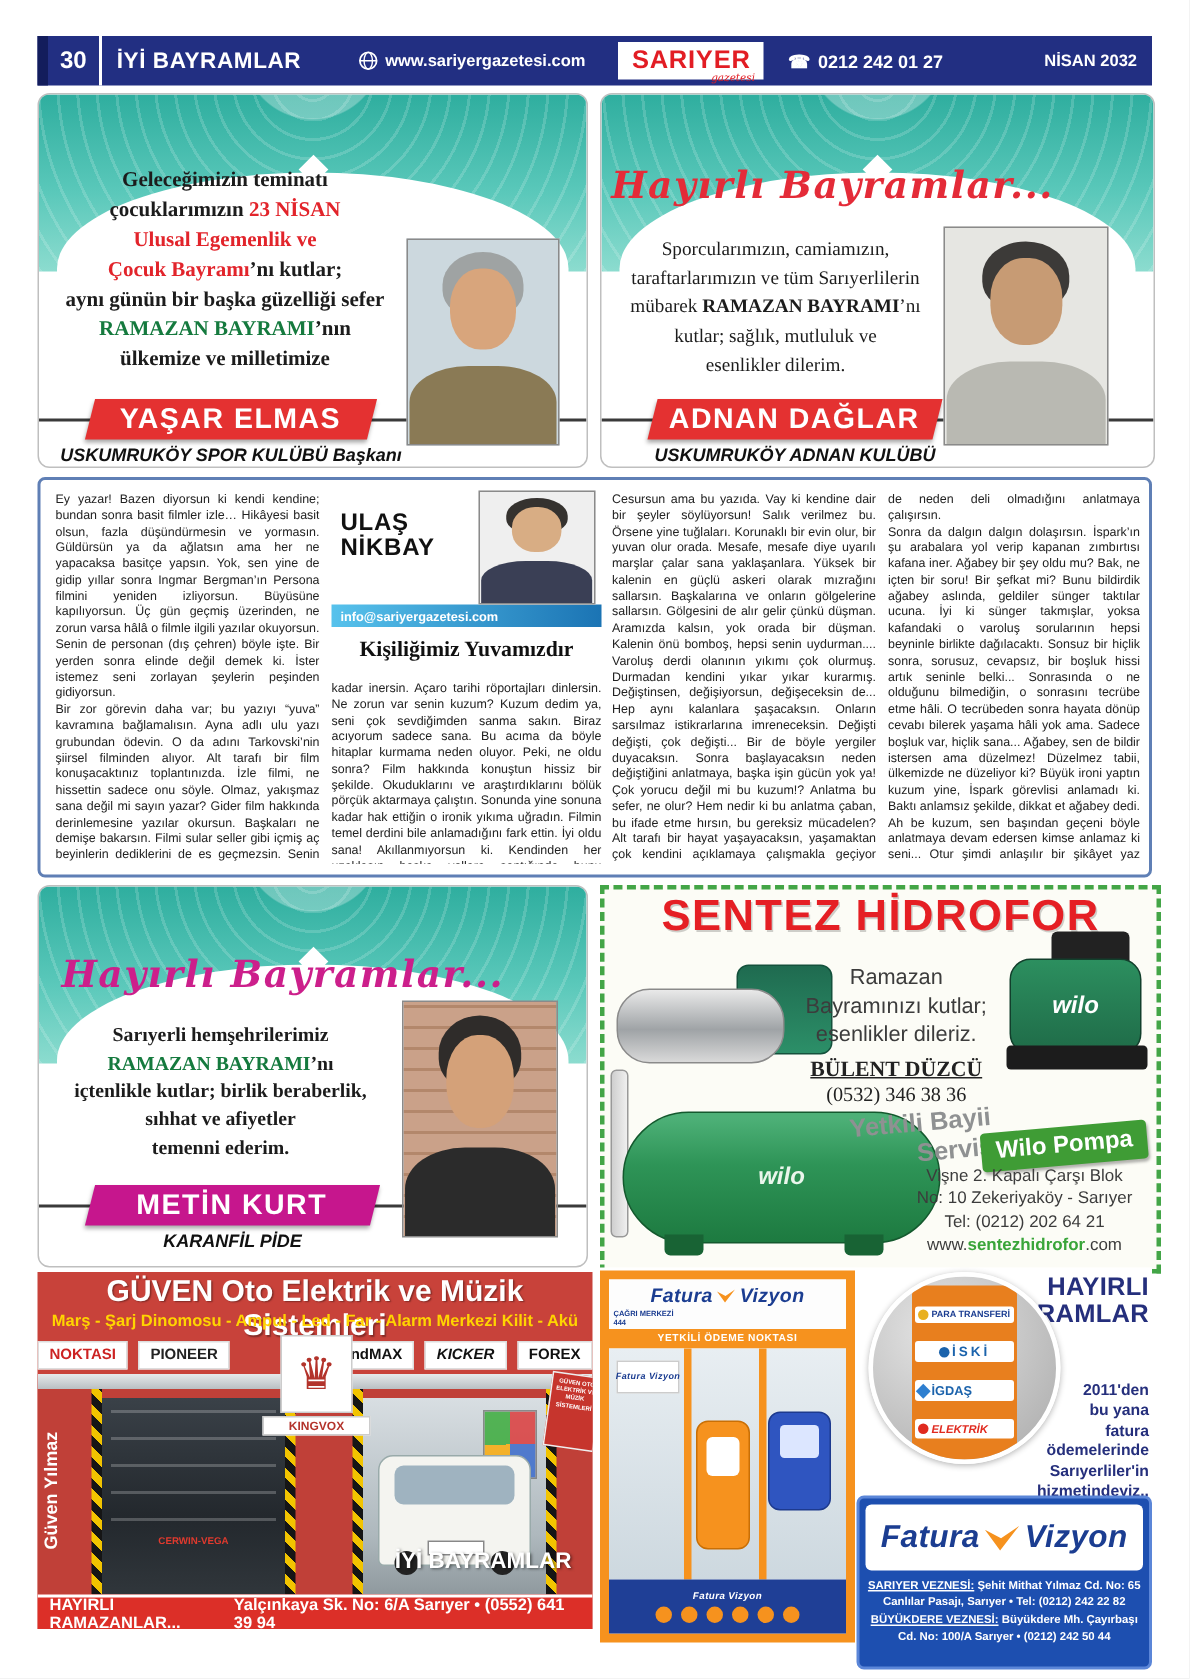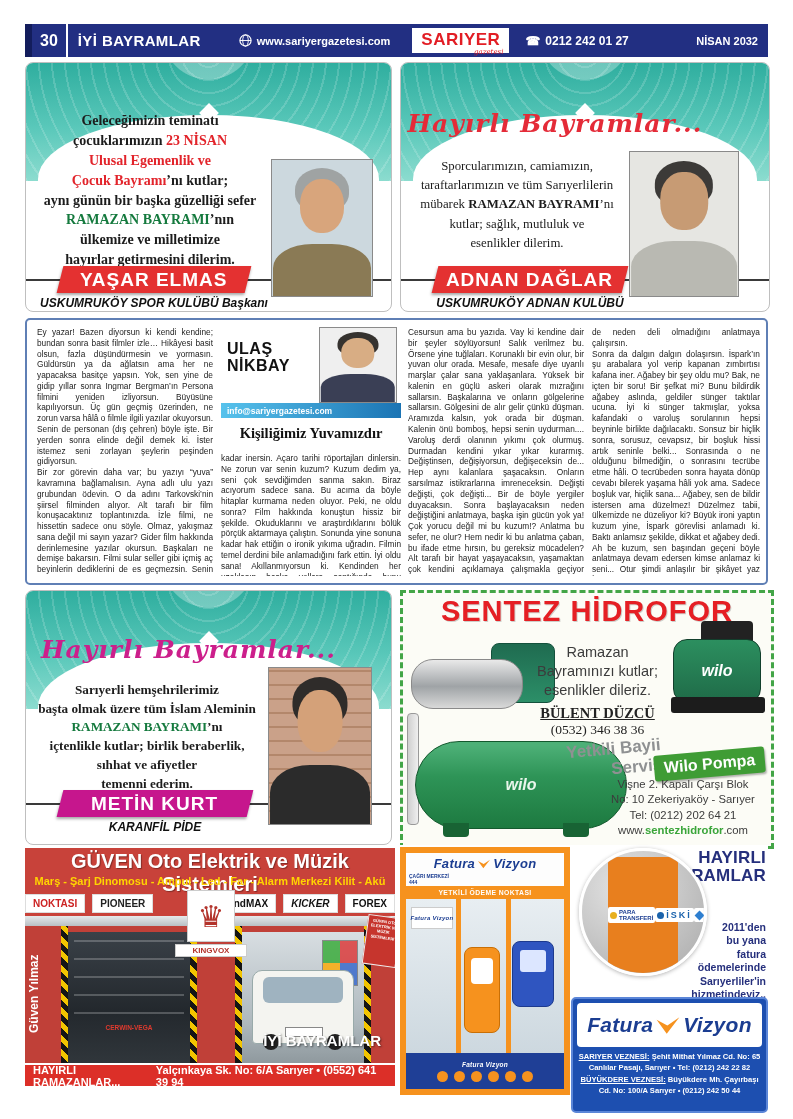--- a/index.html
+++ b/index.html
@@ -154,21 +154,21 @@
   .fkioskB{position:absolute;left:106px;top:42px;width:40px;height:64px;background:#2f55c0;border-radius:8px;border:1px solid #1d3a8e;}
   .fkioskB::after{content:"";position:absolute;left:7px;top:8px;right:7px;height:22px;background:#dce6ff;border-radius:3px;}
   .fstrip{position:absolute;left:0;right:0;bottom:0;height:36px;background:#1f3f96;display:flex;flex-direction:column;
           align-items:center;justify-content:center;gap:3px;}
   .fdots{display:flex;gap:6px;}
   .fdot{width:11px;height:11px;border-radius:50%;background:#f6921e;}
   .fcircle{position:absolute;left:181px;top:3px;width:122px;height:122px;border-radius:50%;
            background:radial-gradient(circle at 35% 30%,#e4e4e4,#a9a9a9);border:3px solid #fff;
            box-shadow:0 1px 4px rgba(0,0,0,.3);overflow:hidden;z-index:4;}
   .fcol{position:absolute;left:26px;top:6px;width:70px;height:112px;background:#e87f1e;border-radius:6px;
-        display:flex;flex-direction:row;align-items:center;justify-content:space-evenly;padding:2px 0;}
+        display:flex;flex-direction:column;align-items:center;justify-content:space-evenly;padding:2px 0;}
   .fchip{width:62px;background:#fff;border-radius:2px;display:flex;align-items:center;gap:2px;
          padding:2px 2px;font-weight:800;}
   .fchip .dot{width:7px;height:7px;border-radius:50%;flex:0 0 auto;}
   .fgreet{position:absolute;right:2px;top:4px;text-align:right;color:#252f7c;font-weight:800;font-size:17px;
           line-height:1.08;white-space:pre-line;letter-spacing:.2px;}
   .fsince{position:absolute;right:2px;top:76px;text-align:right;color:#252f7c;font-weight:700;font-size:10.5px;
           line-height:1.28;white-space:pre-line;}
   .fpanel{position:absolute;right:0;top:152px;width:193px;height:112px;background:#1d4fb0;border:2px solid #5b86d8;
           border-radius:5px;}
   .fpanel-logo{position:absolute;left:4px;right:4px;top:4px;height:44px;background:#fff;border-radius:4px;
@@ -211,21 +211,20 @@
     <div class="orna"></div>
     <div class="arch"></div>
     <div class="greet-text" style="left:10px;top:48px;width:228px;font-size:14px;line-height:1.42;font-weight:600;">
       <div><span>Geleceğimizin teminatı</span></div>
       <div><span>çocuklarımızın </span><span class="gred">23 NİSAN</span></div>
       <div class="gred"><span>Ulusal Egemenlik ve</span></div>
       <div><span class="gred">Çocuk Bayramı</span><span>’nı kutlar;</span></div>
       <div><span>aynı günün bir başka güzelliği sefer</span></div>
       <div><span class="ggreen">RAMAZAN BAYRAMI</span><span>’nın</span></div>
       <div><span>ülkemize ve milletimize</span></div>
-      <div><span>hayırlar getirmesini dilerim.</span></div>
     </div>
     <div class="portrait" style="left:245px;top:96px;width:100px;height:136px;--pbg:#ccd8de;--hair:#9fa3a3;--skin:#d8a57c;--body:#8a7a55;">
       <div class="ph-hair"></div>
       <div class="ph-face"></div>
       <div class="ph-body"></div>
     </div>
     <div class="rib-line" style="top:216px;"></div>
     <div class="ribbon" style="left:34px;top:203px;width:188px;height:27px;background:#e43131;">
       <span>YAŞAR ELMAS</span>
     </div>
@@ -281,21 +280,20 @@
 Sonra da dalgın dalgın dolaşırsın. İspark’ın şu arabalara yol verip kapanan zımbırtısı kafana iner. Ağabey bir şey oldu mu? Bak, ne içten bir soru! Bir şefkat mi? Bunu bildirdik ağabey aslında, geldiler sünger taktılar ucuna. İyi ki sünger takmışlar, yoksa kafandaki o varoluş sorularının hepsi beyninle birlikte dağılacaktı. Sonsuz bir hiçlik sonra, sorusuz, cevapsız, bir boşluk hissi artık seninle belki... Sonrasında o ne olduğunu bilmediğin, o sonrasını tecrübe etme hâli. O tecrübeden sonra hayata dönüp cevabı bilerek yaşama hâli yok ama. Sadece boşluk var, hiçlik sana... Ağabey, sen de bildir istersen ama düzelmez! Düzelmez tabii, ülkemizde ne düzeliyor ki? Büyük ironi yaptın kuzum yine, İspark görevlisi anlamadı ki. Baktı anlamsız şekilde, dikkat et ağabey dedi. Ah be kuzum, sen başından geçeni böyle anlatmaya devam edersen kimse anlamaz ki seni... Otur şimdi anlaşılır bir şikâyet yaz İspark’a!
 Bir de unutmadan; kişiliğimiz yuvamızdır. Bu yazıya on numara başlık olur!</div>
   </div>
 
   <div class="greet" style="left:25px;top:590px;width:365px;height:253px;">
     <div class="orna"></div>
     <div class="arch"></div>
     <div class="script" style="left:0;right:40px;top:44px;font-size:25px;color:#cc1f8b;">Hayırlı Bayramlar...</div>
     <div class="greet-text" style="left:2px;top:90px;width:238px;font-size:13.2px;line-height:1.42;font-weight:600;">
       <div><span>Sarıyerli hemşehrilerimiz</span></div>
-      <div><span>başta olmak üzere tüm İslam Aleminin</span></div>
       <div><span class="ggreen">RAMAZAN BAYRAMI</span><span>’nı</span></div>
       <div><span>içtenlikle kutlar; birlik beraberlik,</span></div>
       <div><span>sıhhat ve afiyetler</span></div>
       <div><span>temenni ederim.</span></div>
     </div>
     <div class="portrait" style="left:242px;top:76px;width:102px;height:156px;--hair:#2f2c2a;--skin:#d4a179;--body:#2b2b2b;background:repeating-linear-gradient(0deg,#caa189 0 12px,#b3876b 12px 14px);">
       <div class="ph-hair"></div>
       <div class="ph-face"></div>
       <div class="ph-body"></div>
     </div>

